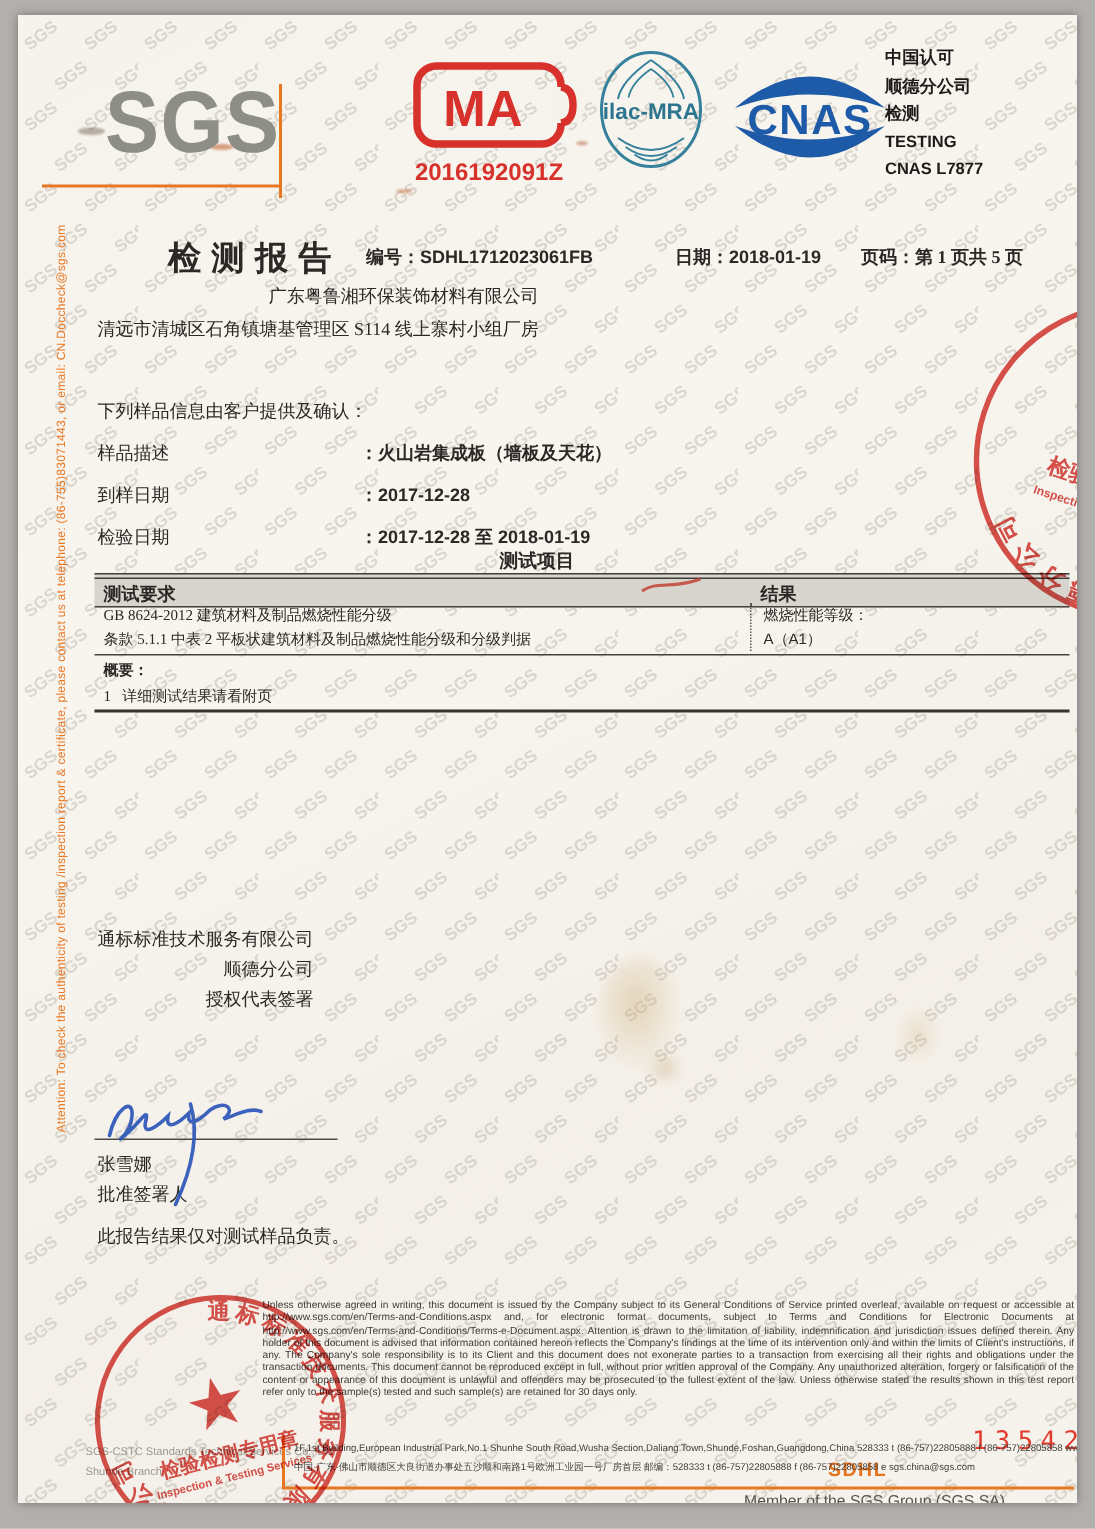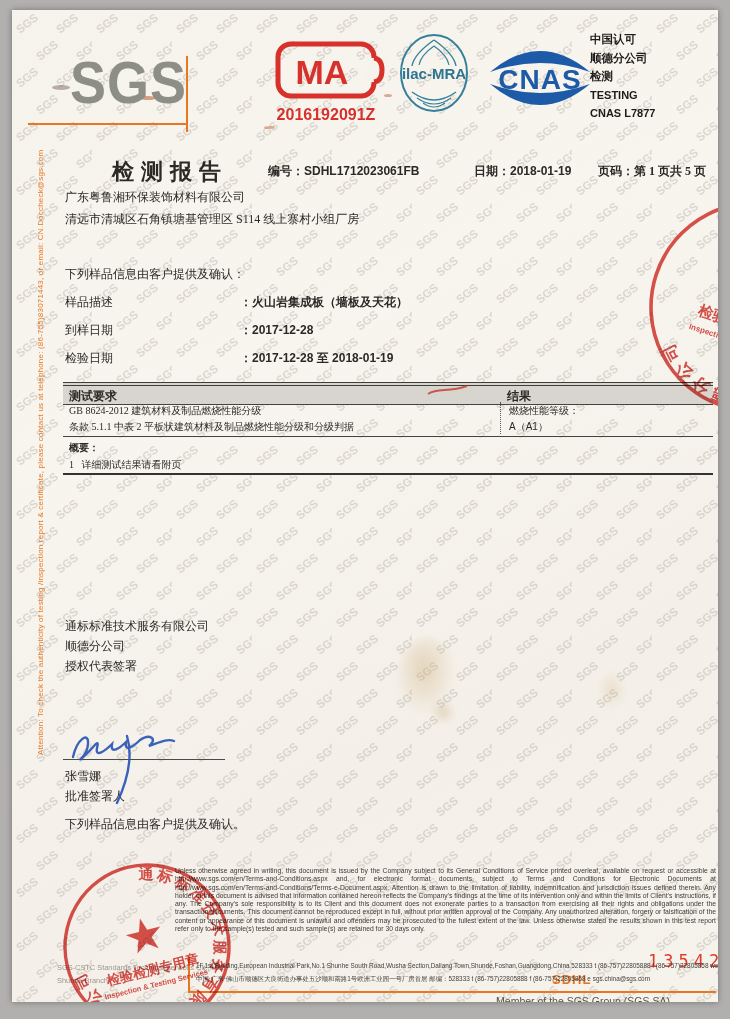--- a/index.html
+++ b/index.html
@@ -24,23 +24,23 @@
   
   .sgs-logo{font-family:"Liberation Sans",sans-serif;font-weight:700;font-size:54px;
     color:#8d8f87;letter-spacing:1px;transform:scaleY(1.08);line-height:1;}
   .orange-hline{background:#e87722;height:2px;}
   .orange-vline{background:#e87722;width:2px;}
   .accred{font-weight:700;font-size:11.5px;line-height:18.5px;color:#1e1c1a;}
   .accred .en{font-family:"Liberation Sans",sans-serif;font-size:11px;}
 
   
   .doc-title{font-size:22px;font-weight:700;letter-spacing:7px;}
-  .meta{font-size:12px;font-weight:700;margin-left:24px;}
-
-  .body-txt{font-size:12px;line-height:22px;}
+  .meta{font-size:12px;font-weight:700;}
+
+  .body-txt{font-size:12px;line-height:22px;text-align:right;}
 
   
   .tbl-head{background:#d8d5cf;border-top:4px double #403e3a;border-bottom:1.8px solid #45433f;}
   .tbl-cell{font-size:12px;font-weight:700;}
   .tbl-body{font-size:10px;line-height:16px;}
   .dotline{border-left:1.6px dotted #5a5853;}
   .midline{border-top:1.4px solid #45433f;}
   .botline{border-top:2.6px solid #35332f;}
 
   
@@ -142,20 +142,21 @@
 
   <div class="abs body-txt z1" style="left:53px;top:281px;">样品描述</div>
   <div class="abs body-txt sans z1" style="left:228px;top:281px;font-weight:700;">：火山岩集成板（墙板及天花）</div>
 
   <div class="abs body-txt z1" style="left:53px;top:309px;">到样日期</div>
   <div class="abs body-txt sans z1" style="left:228px;top:309px;font-weight:700;">：2017-12-28</div>
 
   <div class="abs body-txt z1" style="left:53px;top:337px;">检验日期</div>
   <div class="abs body-txt sans z1" style="left:228px;top:337px;font-weight:700;">：2017-12-28 至 2018-01-19</div>
 
+  <div class="abs z1" style="left:51px;top:356px;width:590px;text-align:center;font-size:12.5px;font-weight:700;">测试项目</div>
 
   <div class="abs tbl-head z1" style="left:51px;top:372px;width:650px;height:18px;">
     <span class="abs tbl-cell" style="left:6px;top:2px;">测试要求</span>
     <span class="abs tbl-cell" style="left:444px;top:2px;">结果</span>
   </div>
 
   <div class="abs tbl-body z1" style="left:57px;top:393px;width:420px;">
     <div>GB 8624-2012 建筑材料及制品燃烧性能分级</div>
     <div>条款 5.1.1 中表 2 平板状建筑材料及制品燃烧性能分级和分级判据</div>
   </div>
@@ -186,21 +187,21 @@
     <g fill="none" stroke="#2b56b8" stroke-width="2.4" stroke-linecap="round" opacity=".92">
       <path d="M6,44 C10,26 22,18 21,31 C20,44 8,50 16,44 C26,36 33,23 30,35 C28,45 38,38 45,31 C43,42 53,35 59,29 C57,40 67,33 73,27 C83,20 91,26 82,33 C91,30 100,25 107,28"></path>
       <path d="M60,23 C65,40 63,62 50,90"></path>
     </g>
   </svg>
   <div class="abs z1" style="left:51px;top:749px;width:162px;height:1px;background:#4c4a46;"></div>
 
   <div class="abs body-txt z1" style="left:53px;top:755px;">张雪娜</div>
   <div class="abs body-txt z1" style="left:53px;top:775px;">批准签署人</div>
 
-  <div class="abs body-txt z1" style="left:53px;top:803px;">下列样品信息由客户提供及确认。</div>
+  <div class="abs body-txt z1" style="left:53px;top:803px;">此报告结果仅对测试样品负责。</div>
 
   <div class="abs side-note" style="left:24px;top:745px;z-index:3;">Attention: To check the authenticity of testing /inspection report &amp; certificate, please contact us at telephone: (86-755)83071443, or email: CN.Doccheck@sgs.com</div>
 
   <div class="abs disclaimer z1" style="left:163px;top:857px;width:541px;">Unless otherwise agreed in writing, this document is issued by the Company subject to its General Conditions of Service printed overleaf, available on request or accessible at http://www.sgs.com/en/Terms-and-Conditions.aspx and, for electronic format documents, subject to Terms and Conditions for Electronic Documents at http://www.sgs.com/en/Terms-and-Conditions/Terms-e-Document.aspx. Attention is drawn to the limitation of liability, indemnification and jurisdiction issues defined therein. Any holder of this document is advised that information contained hereon reflects the Company's findings at the time of its intervention only and within the limits of Client's instructions, if any. The Company's sole responsibility is to its Client and this document does not exonerate parties to a transaction from exercising all their rights and obligations under the transaction documents. This document cannot be reproduced except in full, without prior written approval of the Company. Any unauthorized alteration, forgery or falsification of the content or appearance of this document is unlawful and offenders may be prosecuted to the fullest extent of the law. Unless otherwise stated the results shown in this test report refer only to the sample(s) tested and such sample(s) are retained for 30 days only.</div>
 
   <div class="abs serial z1" style="left:636px;top:941px;">135420</div>
   <div class="abs sdhl z1" style="left:540px;top:962px;">SDHL</div>
 
   <div class="abs gray-co z1" style="left:45px;top:951px;">
     <div>SGS-CSTC Standards Technical Services Co., Ltd.</div>

